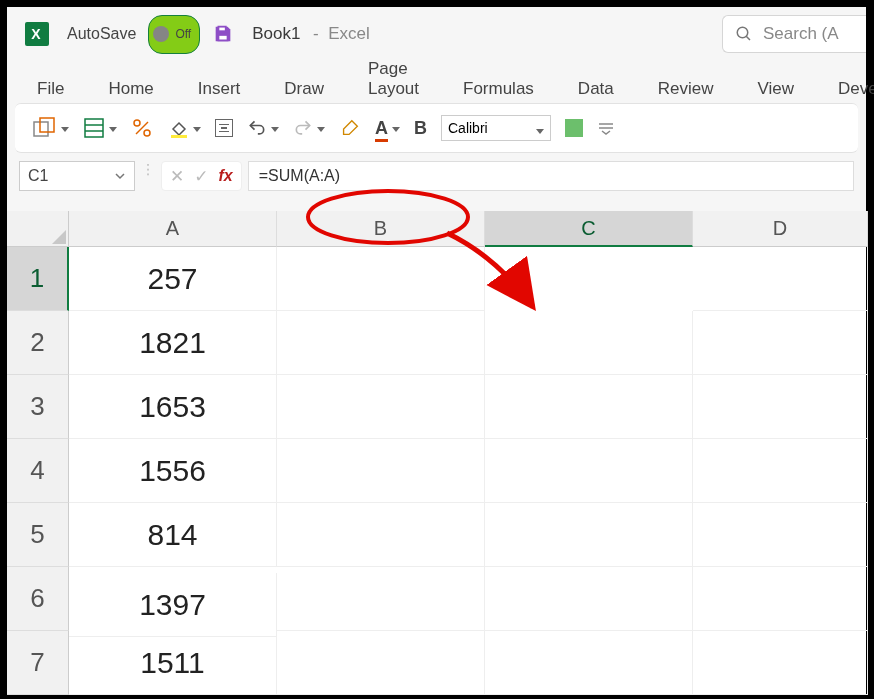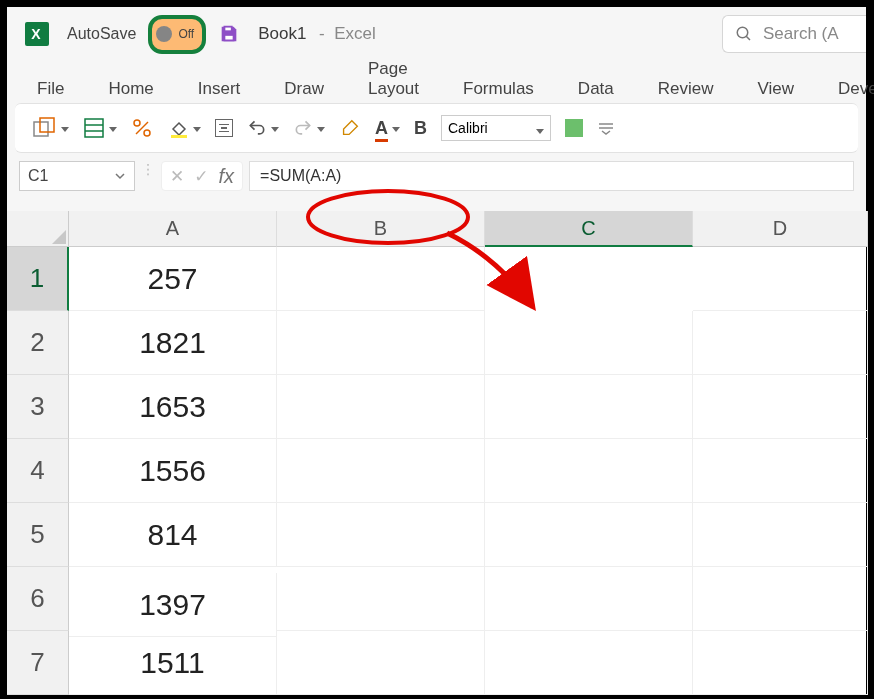--- a/index.html
+++ b/index.html
@@ -2,41 +2,41 @@
 <html><head>
 <meta charset="utf-8">
 <style>
   * { box-sizing: border-box; }
   body { margin:0; font-family: "Segoe UI", Arial, sans-serif; background:#000; width:874px; height:699px; overflow:hidden; }
   .frame { position:absolute; left:7px; top:7px; width:859px; height:684px; background:#f6f6f6; }
   .titlebar { height:54px; display:flex; align-items:center; padding-left:18px; color:#444; font-size:16px;}
   .xlicon { width:24px; height:24px; background:#107c41; display:flex; align-items:center; justify-content:center; border-radius:2px; margin-right:18px;}
   .xlicon span{color:#fff;font-weight:bold;font-size:14px;position:relative;left:-1px;}
   .autosave { margin-right:12px; }
-  .pill { display:inline-flex; align-items:center; border:4px solid #15803d; border-radius:14px; height:39px; padding:0 4px 0 4px; background:#fdba74;margin-right:12px;}
+  .pill { display:inline-flex; align-items:center; border:1px solid #15803d; border-radius:14px; height:39px; padding:0 4px 0 4px; background:#84cc16;margin-right:12px;}
   .pill-knob{width:16px;height:16px;background:#858585;border-radius:50%;margin-right:6px;}
   .pill-text{font-size:12px;color:#444;margin-right:4px;}
   .save-icon { width:22px; height:22px; margin-right:18px; color:#8e4ec6; }
   .doc-title{font-size:17px;color:#3a3a3a;}
   .doc-sub{font-size:17px; color:#888; margin-left:8px;}
   .search { position:absolute; right:0; top:8px; width:144px; height:38px; background:#fff; border:1px solid #d6d6d6; border-radius:6px 0 0 6px; display:flex; align-items:center; padding-left:12px;border-right:none;}
   .search svg{color:#666;margin-right:10px;}
   .search span{color:#888;font-size:17px;}
   .tabs { height:42px; border-bottom:0; display:flex; gap:40px; padding-left:28px; align-items:flex-end; font-size:17px; color:#444;}
   .tab { padding:4px 2px; }
   .ribbon { background:#fff; height:50px; border-top:1px solid #e2e2e2; border-bottom:1px solid #e2e2e2; display:flex; align-items:center; gap:14px; padding-left:18px;margin:0 8px;border-radius:6px;}
   .rbtn { display:flex; align-items:center;gap:2px;}
   .center-lines{display:flex;flex-direction:column;gap:2px;align-items:center;justify-content:center;width:18px;height:18px;border:1.5px solid #666;}
   .center-lines span{width:10px;height:1.5px;background:#666;}
   .drop{width:0;height:0;border-left:4px solid transparent;border-right:4px solid transparent;border-top:5px solid #666;margin-top:3px;margin-left:2px;}
   .formula-bar { height:44px; display:flex; align-items:flex-start; margin-top:8px; padding-left:12px; gap:6px;}
   .namebox { width:116px; height:30px; background:#fff; border:1px solid #ccc; display:flex; align-items:center; padding:0 8px; font-size:16px; color:#444; justify-content:space-between;}
   .fnbtns{display:flex;align-items:center;gap:10px;background:#fff;border:1px solid #eee;border-radius:4px;padding:2px 8px;height:30px;}
   .fnbtn{color:#bbb;font-size:17px;}
-  .fx{font-style:italic;font-weight:normal;color:#737373;font-size:20px;}
+  .fx{font-style:italic;font-weight:bold;color:#b91c1c;font-size:16px;}
   .formula-input{height:30px;background:#fff;border:1px solid #ddd;padding:0 10px;font-size:16px;color:#333;display:flex;align-items:center;flex:1;margin-right:12px;}
   .sheet{position:relative;margin-top:6px;background:#fff;flex:1;height:calc(100% - 200px);}
   .corner{position:absolute;left:0;top:0;width:62px;height:36px;background:#f1f1f1;border-right:1px solid #ccc;border-bottom:1px solid #ccc;}
   .corner::after{content:"";position:absolute;right:2px;bottom:2px;width:0;height:0;border-left:14px solid transparent;border-bottom:14px solid #c8c8c8;}
   .colhead{position:absolute;top:0;height:36px;background:#f1f1f1;border-right:1px solid #ddd;border-bottom:1px solid #ccc;display:flex;align-items:center;justify-content:center;font-size:20px;color:#555;}
   .rowhead{position:absolute;left:0;width:62px;height:64px;background:#f1f1f1;border-bottom:1px solid #ddd;border-right:1px solid #ccc;display:flex;align-items:center;justify-content:center;font-size:26px;color:#555;}
   .cell{position:absolute;height:64px;border-right:1px solid #eee;border-bottom:1px solid #eee;display:flex;align-items:center;justify-content:center;font-size:30px;color:#222;}
   .selcell{border:2.5px solid #107c41;}
   .selcolhead{background:#d6d6d6;border-bottom:2px solid #107c41;color:#0b5d32;}
   .selrowhead{background:#d6d6d6;border-right:2px solid #107c41;color:#0b5d32;}

